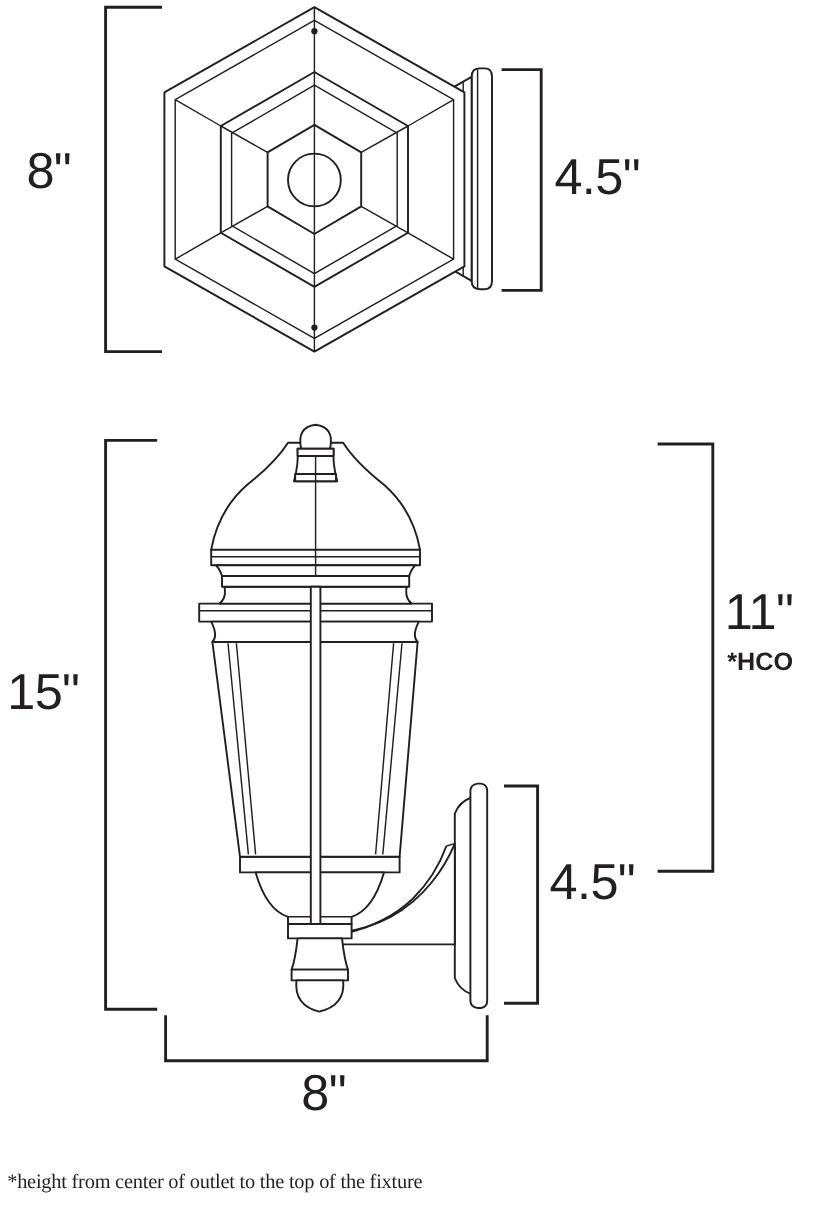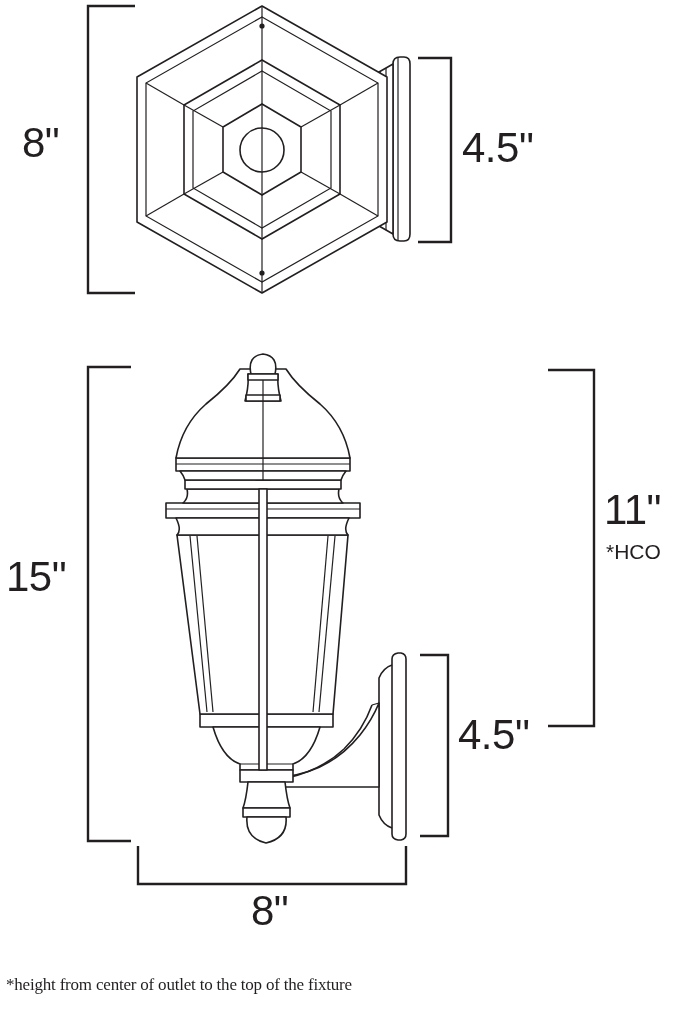--- a/index.html
+++ b/index.html
@@ -65,21 +65,21 @@
     white-space: nowrap;
     line-height: 1;
   }
   .dim-big {
     font-size: 42px;
     font-weight: 400;
     letter-spacing: -0.5px;
   }
   .dim-small {
     font-size: 21px;
-    font-weight: 400;
+    font-weight: 700;
   }
   .footnote {
     position: absolute;
     left: 6px;
     top: 975px;
     font-family: Liberation Serif, serif;
     font-size: 17px;
     color: #231f20;
     white-space: nowrap;
     letter-spacing: -0.2px;

